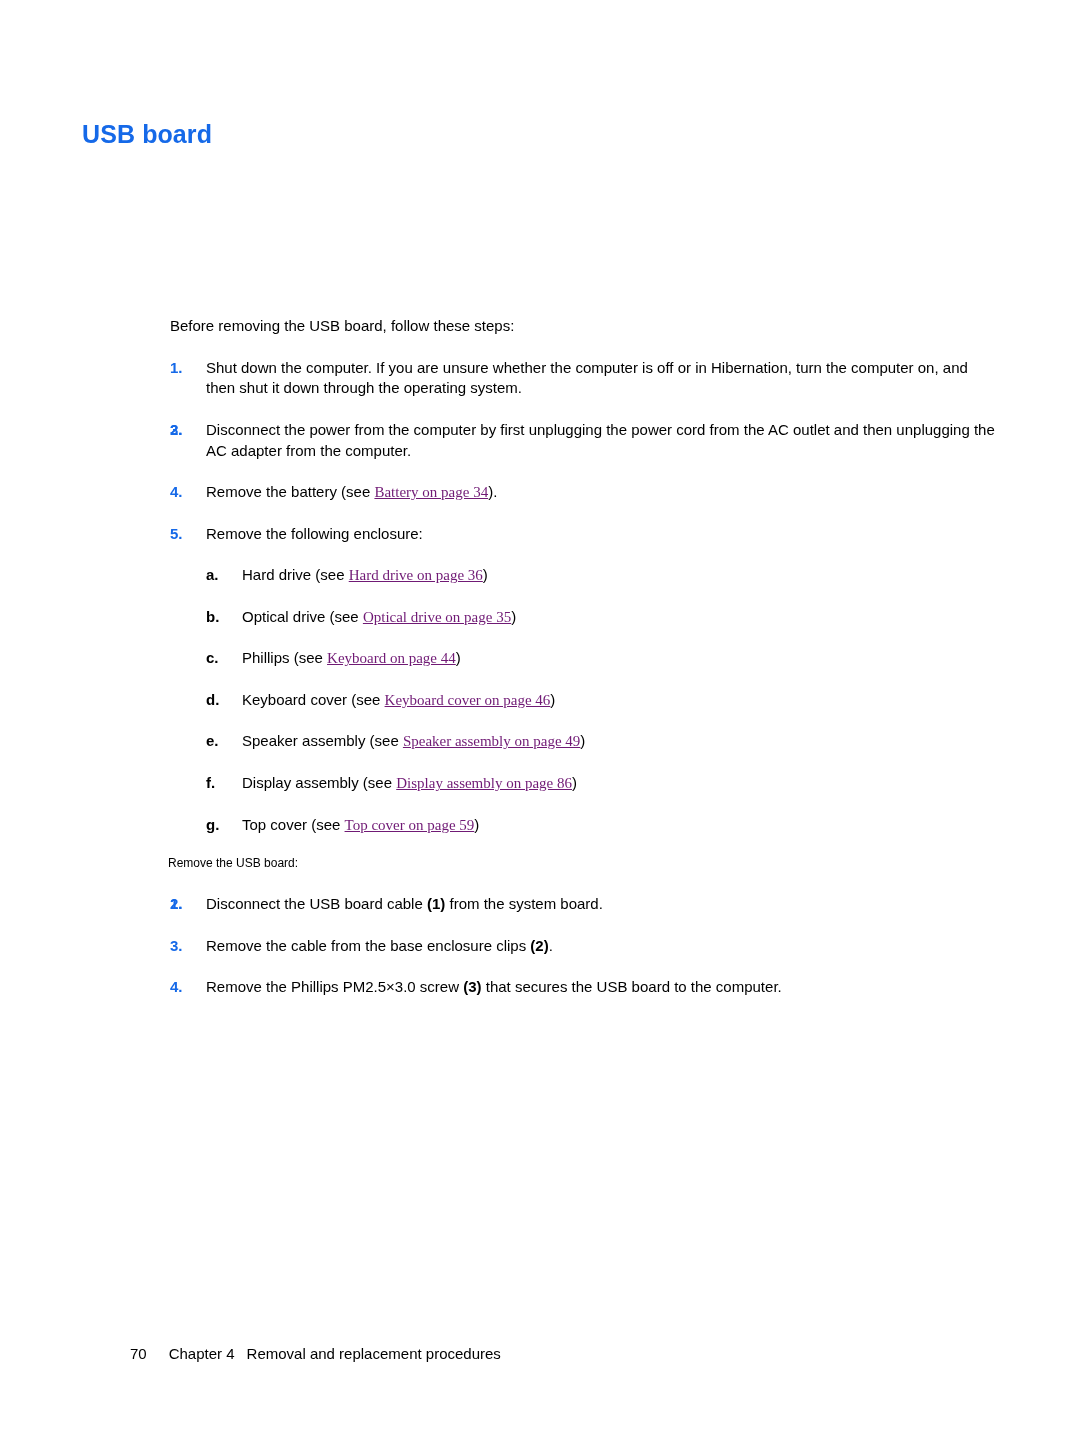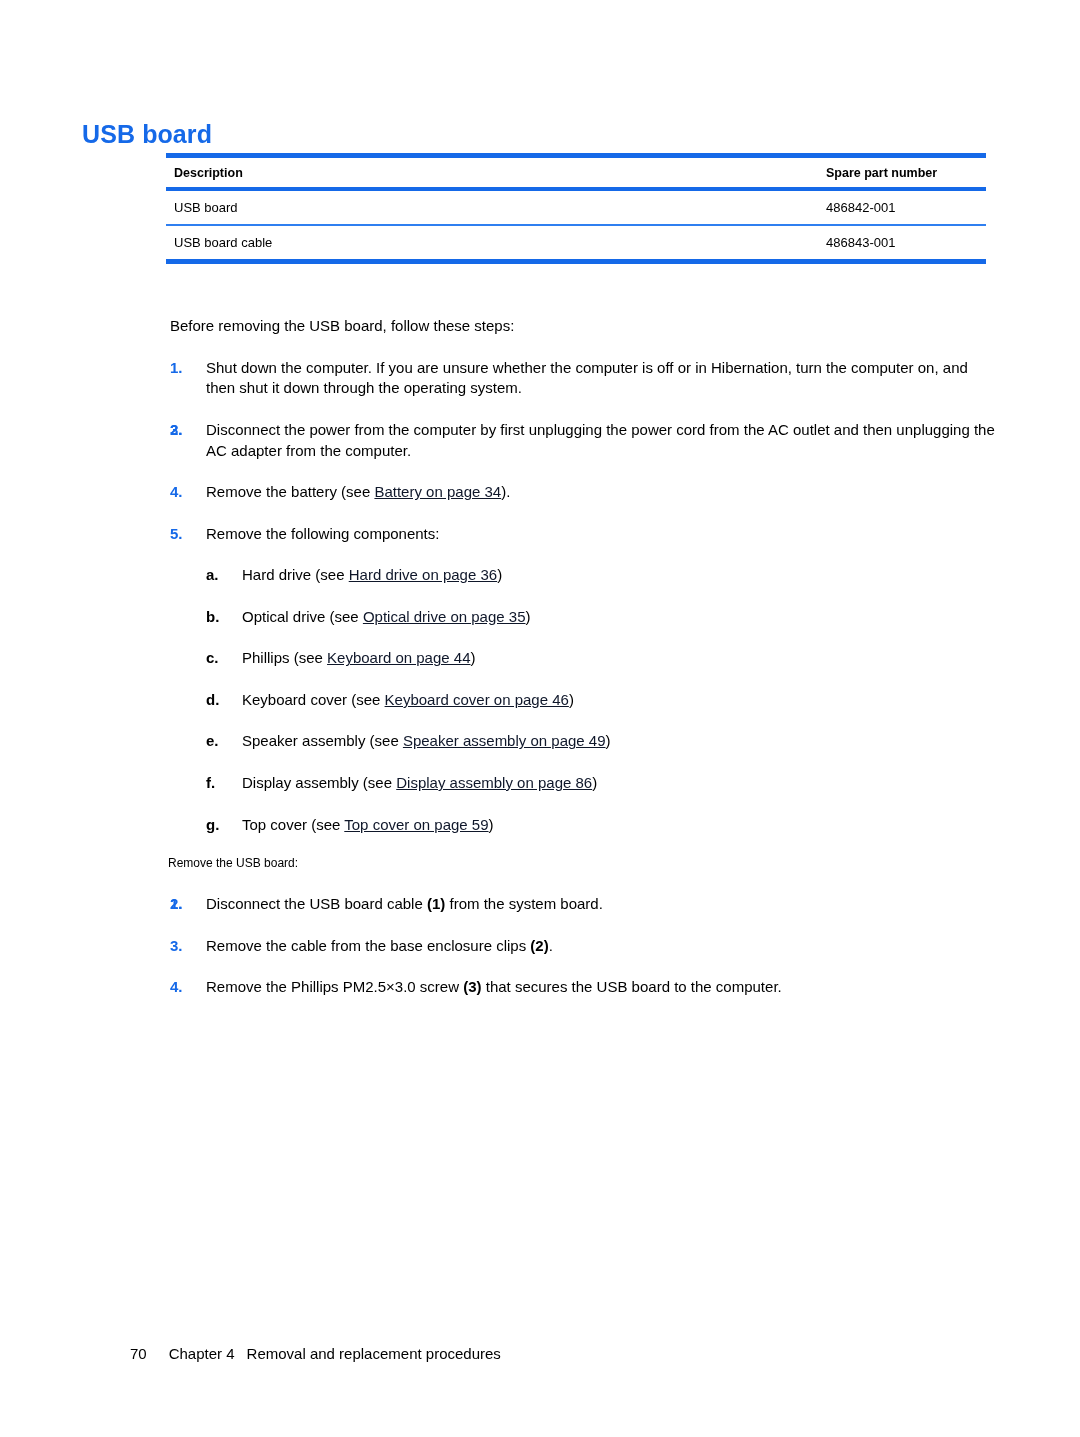--- a/index.html
+++ b/index.html
@@ -116,22 +116,23 @@
     position: absolute;
     left: 0;
     top: 0;
     font-weight: bold;
     color: #000000;
     font-size: 15px;
     width: 28px;
   }
 
   .xref {
-    color: #0f172a;
+    color: #701a75;
     text-decoration: underline;
+    font-family: Liberation Serif, serif;
   }
 
   .callout {
     font-weight: bold;
     color: #000;
   }
 
   .mid-lead {
     font-size: 12px;
     line-height: 1.33;
@@ -154,42 +155,20 @@
   .footer .sep { display: inline-block; width: 22px; }
   .footer .sep2 { display: inline-block; width: 12px; }
 </style>
 </head>
 <body>
 
 <div class="page">
 
   <h1 class="section-title">USB board</h1>
 
-  <table class="parts-table">
-    <colgroup>
-      <col class="c-desc">
-      <col class="c-part">
-    </colgroup>
-    <thead>
-      <tr>
-        <th>Description</th>
-        <th>Spare part number</th>
-      </tr>
-    </thead>
-    <tbody>
-      <tr>
-        <td>USB board</td>
-        <td>486842-001</td>
-      </tr>
-      <tr>
-        <td>USB board cable</td>
-        <td>486843-001</td>
-      </tr>
-    </tbody>
-  </table>
 
   <div class="body-block">
 
     <p class="lead">Before removing the USB board, follow these steps:</p>
 
     <div class="step">
       <span class="marker">1.</span>
       <span>Shut down the computer. If you are unsure whether the computer is off or in Hibernation, turn the computer on, and then shut it down through the operating system.</span>
     </div>
 
@@ -202,21 +181,21 @@
       <span>Disconnect the power from the computer by first unplugging the power cord from the AC outlet and then unplugging the AC adapter from the computer.</span>
     </div>
 
     <div class="step">
       <span class="marker">4.</span>
       <span>Remove the battery (see </span><a class="xref" href="#">Battery on page 34</a><span>).</span>
     </div>
 
     <div class="step">
       <span class="marker">5.</span>
-      <span>Remove the following components:</span>
+      <span>Remove the following enclosure:</span>
     </div>
 
     <div class="substep">
       <span class="marker">a.</span>
       <span>Hard drive (see </span><a class="xref" href="#">Hard drive on page 36</a><span>)</span>
     </div>
 
     <div class="substep">
       <span class="marker">b.</span>
       <span>Optical drive (see </span><a class="xref" href="#">Optical drive on page 35</a><span>)</span>

